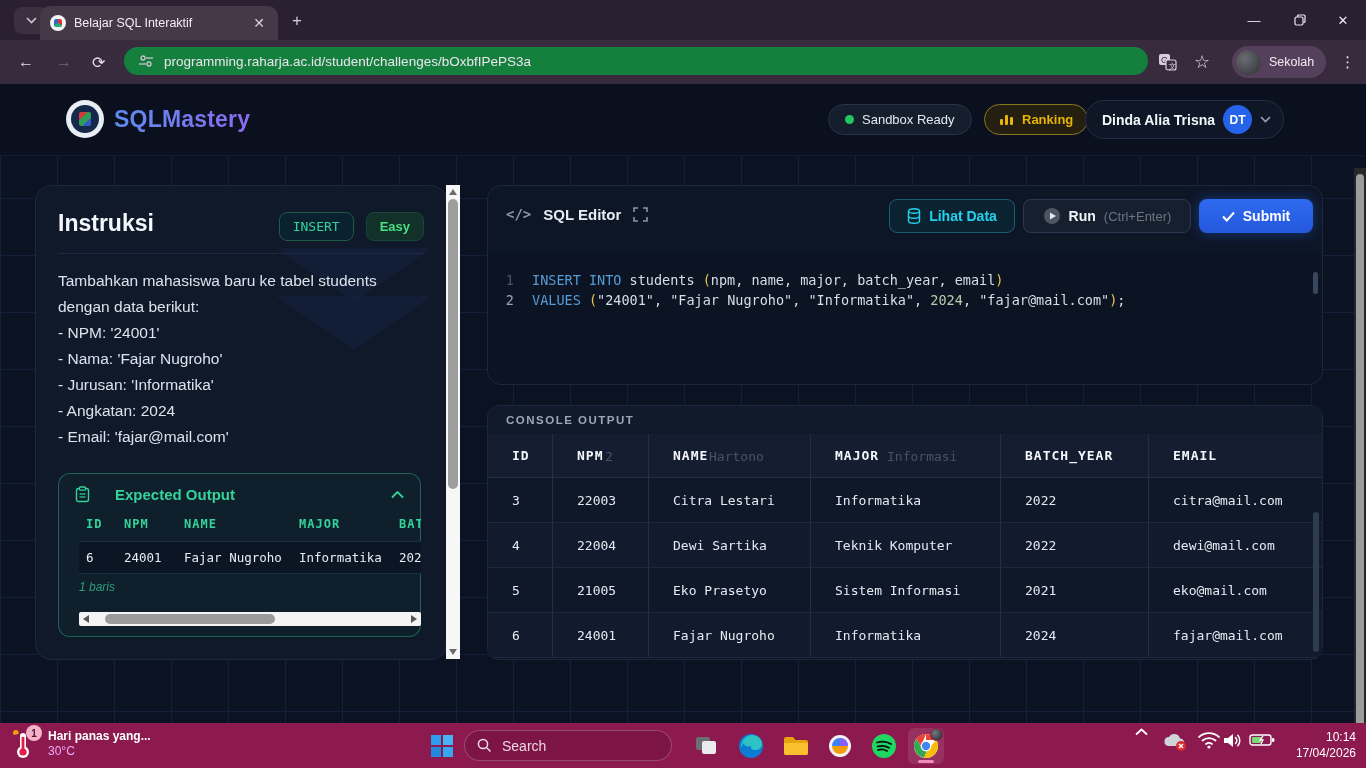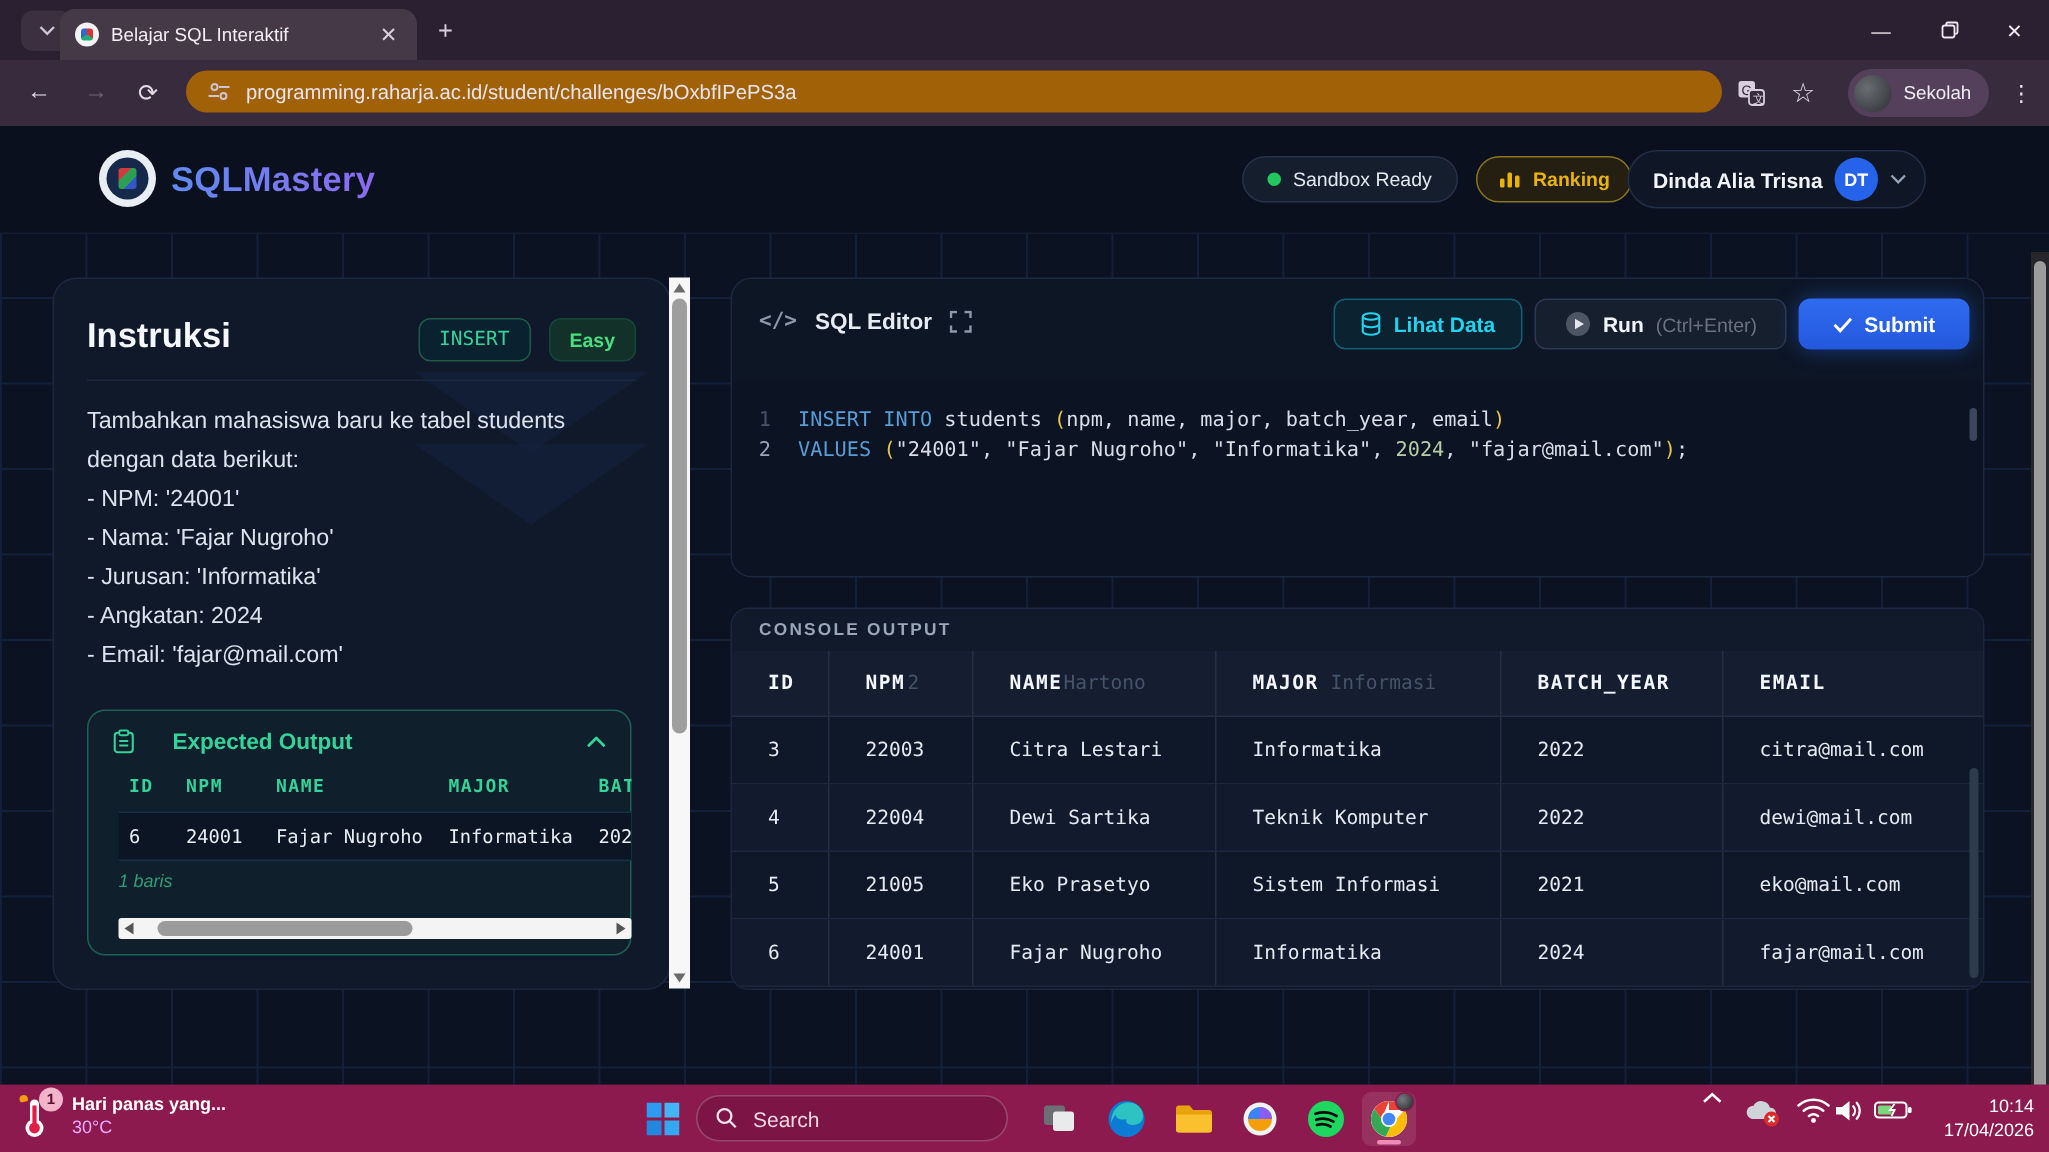--- a/index.html
+++ b/index.html
@@ -18,21 +18,21 @@
                background:conic-gradient(#d33 0 120deg, #2a7 120deg 240deg, #36c 240deg 360deg); }
   .tab-title { color:#f2ecf4; font-size:12.5px; flex:1; white-space:nowrap; overflow:hidden; } 
   .tclose { color:#d9cde0; font-size:14px; width:18px; height:18px; line-height:18px; text-align:center; border-radius:50%; }
   .newtab { position:absolute; left:286px; top:10px; width:22px; height:22px; color:#d9cde0; font-size:17px;
             display:flex; align-items:center; justify-content:center; }
   .wctrl { position:absolute; top:0; height:40px; width:46px; display:flex; align-items:center; justify-content:center;
            color:#efe8f1; font-size:13px; }
   .navbar { position:absolute; left:0; top:40px; width:1366px; height:44px; background:#372b3d; }
   .navic { position:absolute; top:50%; transform:translateY(-50%); color:#e3d9e7; font-size:16px; }
   .dim { color:#6f6275 !important; }
-  .urlpill { position:absolute; left:124px; top:7px; width:1024px; height:28px; background:#a16207; border-radius:15px;
+  .urlpill { position:absolute; left:124px; top:7px; width:1024px; height:28px; background:#15803d; border-radius:15px;
              display:flex; align-items:center; padding:0 14px; gap:10px; }
   .url { color:#ebe4ee; font-size:13.5px; white-space:nowrap; }
   .profile { position:absolute; left:1232px; top:6px; height:32px; background:#55405b; border-radius:16px;
              display:flex; align-items:center; padding:0 12px 0 4px; gap:8px; }
   .pavatar { width:25px; height:25px; border-radius:50%; background:radial-gradient(circle at 35% 35%, #6a6d72, #2c2e33); }
   .pname { color:#f2ecf4; font-size:12.5px; }
 
   
   .page { position:absolute; left:0; top:84px; width:1366px; height:639px; background:#0b1322;
           background-image:linear-gradient(#13203a 1px, transparent 1px), linear-gradient(90deg, #13203a 1px, transparent 1px);

